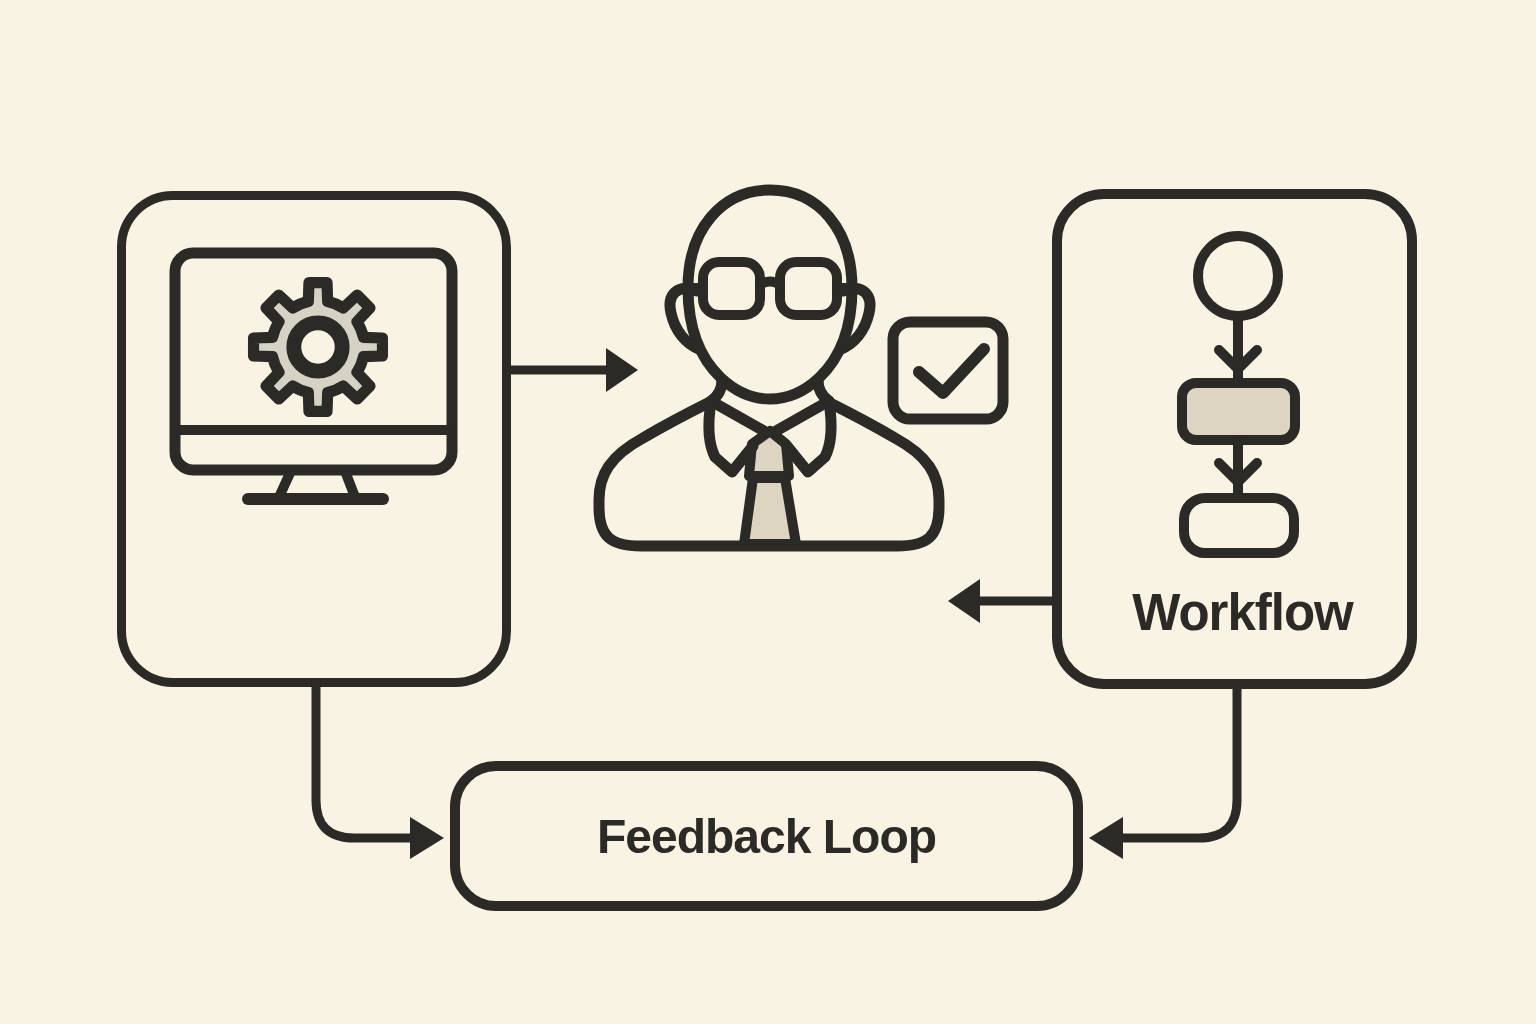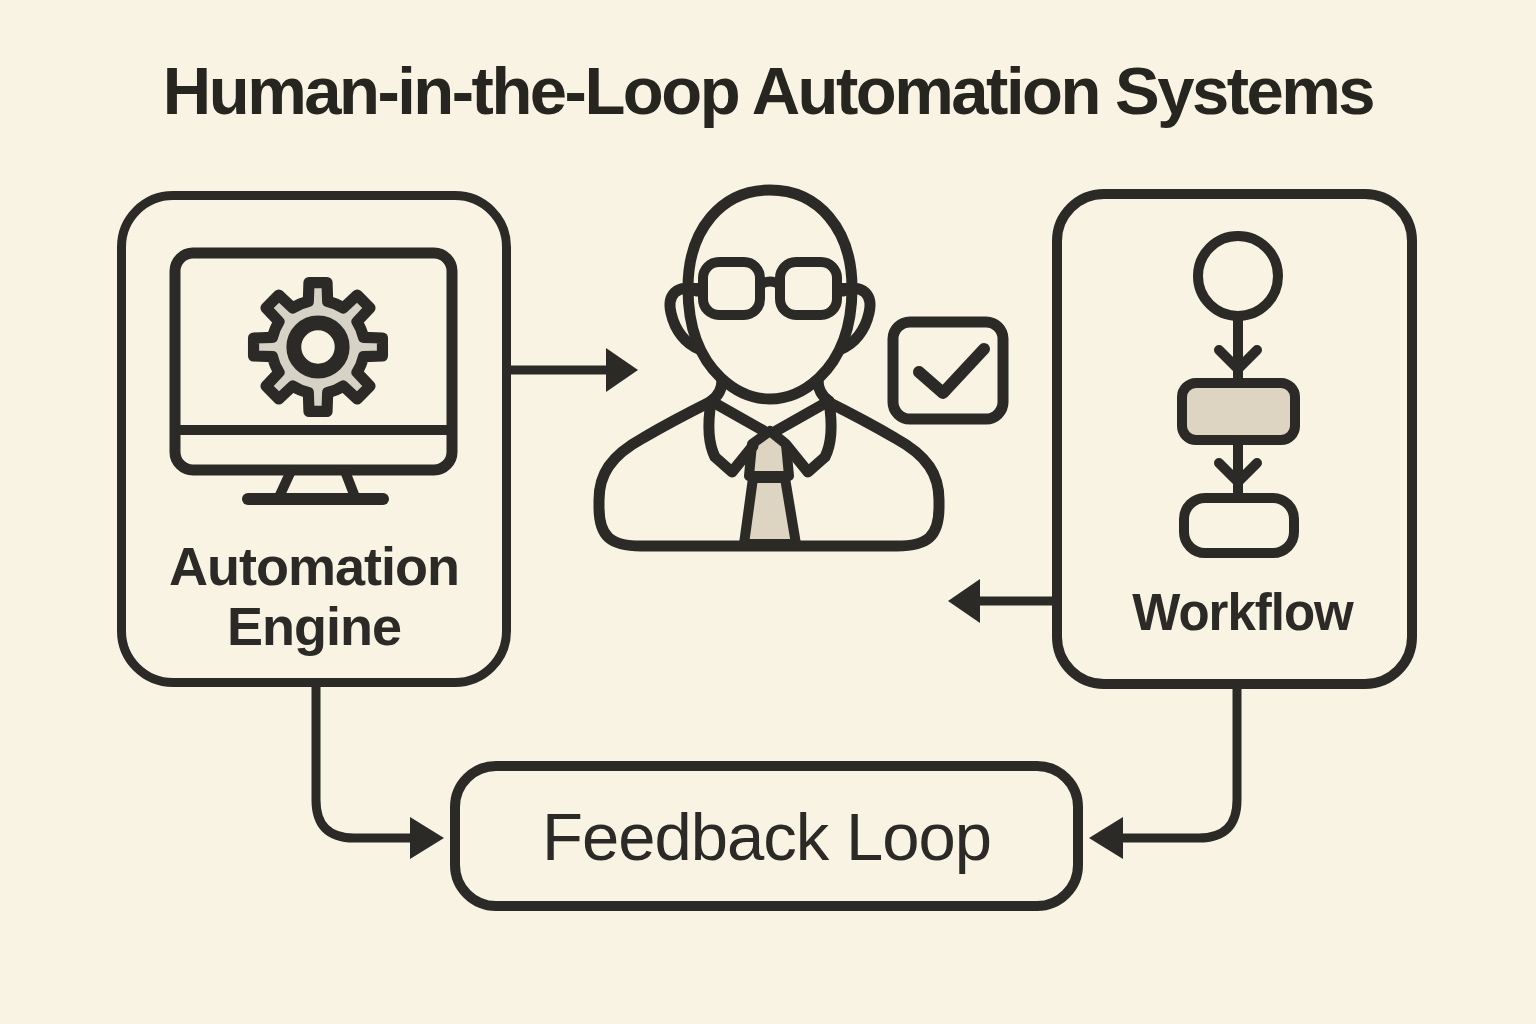--- a/index.html
+++ b/index.html
@@ -26,21 +26,21 @@
   .box-feedback{
     left:450px;top:761px;width:633px;height:150px;border-radius:46px;border-width:10px;
     display:flex;align-items:center;justify-content:center;
   }
   .node-label{
     position:absolute;text-align:center;font-weight:700;color:#2b2a26;
   }
   .label-engine{left:117px;top:536px;width:394px;font-size:54px;line-height:1.12;letter-spacing:-1px;}
   .label-human{left:610px;top:563px;width:320px;font-size:60px;line-height:0.97;letter-spacing:-1px;}
   .label-workflow{left:1052px;top:583px;width:381px;font-size:51px;letter-spacing:-1px;}
-  .label-feedback{font-size:67px;font-weight:400;letter-spacing:-1px;text-align:center;}
+  .label-feedback{font-size:48px;font-weight:700;letter-spacing:-1px;text-align:center;}
   svg{position:absolute;overflow:visible;}
   .lyr{left:0;top:0;}
 </style>
 </head>
 <body>
 
 <div class="canvas">
 
   <svg class="lyr" width="1536" height="1024" viewBox="0 0 1536 1024">
     <g stroke="#2b2a26" stroke-width="9" fill="none">
@@ -50,21 +50,20 @@
       <path d="M 1237,689 L 1237,800 Q 1237,838 1199,838 L 1123,838"></path>
     </g>
     <g fill="#2b2a26" stroke="none">
       <polygon points="606,348 638,370 606,392"></polygon>
       <polygon points="980,579 948,601 980,623"></polygon>
       <polygon points="410,817 444,838 410,859"></polygon>
       <polygon points="1123,817 1089,838 1123,859"></polygon>
     </g>
   </svg>
 
-  <div class="title">Human-in-the-Loop Automation Systems</div>
 
   <div class="node-box box-engine"></div>
   <svg class="lyr" width="1536" height="1024" viewBox="0 0 1536 1024">
     <g stroke="#2b2a26" fill="none" stroke-linecap="round" stroke-linejoin="round">
       <rect x="175" y="253" width="277" height="217" rx="18" stroke-width="11"></rect>
       <path d="M 177,430 L 450,430" stroke-width="10"></path>
       <path d="M 291,471 L 279,497 M 345,471 L 355,497" stroke-width="10"></path>
       <path d="M 248,499 L 383,499" stroke-width="12"></path>
     </g>
     <g transform="translate(318,347) scale(0.93)">
@@ -74,21 +73,20 @@
         A 50 50 0 0 1 48.9,-10.4 L 69.3,-9.7 L 69.3,9.7 L 48.9,10.4
         A 50 50 0 0 1 41.9,27.2 L 55.9,42.1 L 42.1,55.9 L 27.2,41.9
         A 50 50 0 0 1 10.4,48.9 L 9.7,69.3 L -9.7,69.3 L -10.4,48.9
         A 50 50 0 0 1 -27.2,41.9 L -42.1,55.9 L -55.9,42.1 L -41.9,27.2
         A 50 50 0 0 1 -48.9,10.4 L -69.3,9.7 L -69.3,-9.7 L -48.9,-10.4
         A 50 50 0 0 1 -41.9,-27.2 L -55.9,-42.1 L -42.1,-55.9 L -27.2,-41.9
         A 50 50 0 0 1 -10.4,-48.9 Z"></path>
       <circle cx="0" cy="0" r="26" fill="#f8f3e2" stroke="#2b2a26" stroke-width="16"></circle>
     </g>
   </svg>
-  <div class="node-label label-engine">Automation Engine</div>
 
   <svg class="lyr" width="1536" height="1024" viewBox="0 0 1536 1024">
     <g stroke="#2b2a26" fill="none" stroke-width="11" stroke-linecap="round" stroke-linejoin="round">
       <path d="M 697,291 C 676,283 667,296 671,313 C 675,331 686,344 699,349"></path>
       <path d="M 843,291 C 864,283 873,296 869,313 C 865,331 854,344 841,349"></path>
       <path d="M 688,288 C 688,229 722,190 770,190 C 818,190 852,229 852,288
                C 852,332 838,360 819,378 C 804,392 788,399 770,399
                C 752,399 736,392 721,378 C 702,360 688,332 688,288 Z"></path>
       <g stroke-width="10">
         <rect x="703" y="262" width="57" height="53" rx="16"></rect>

